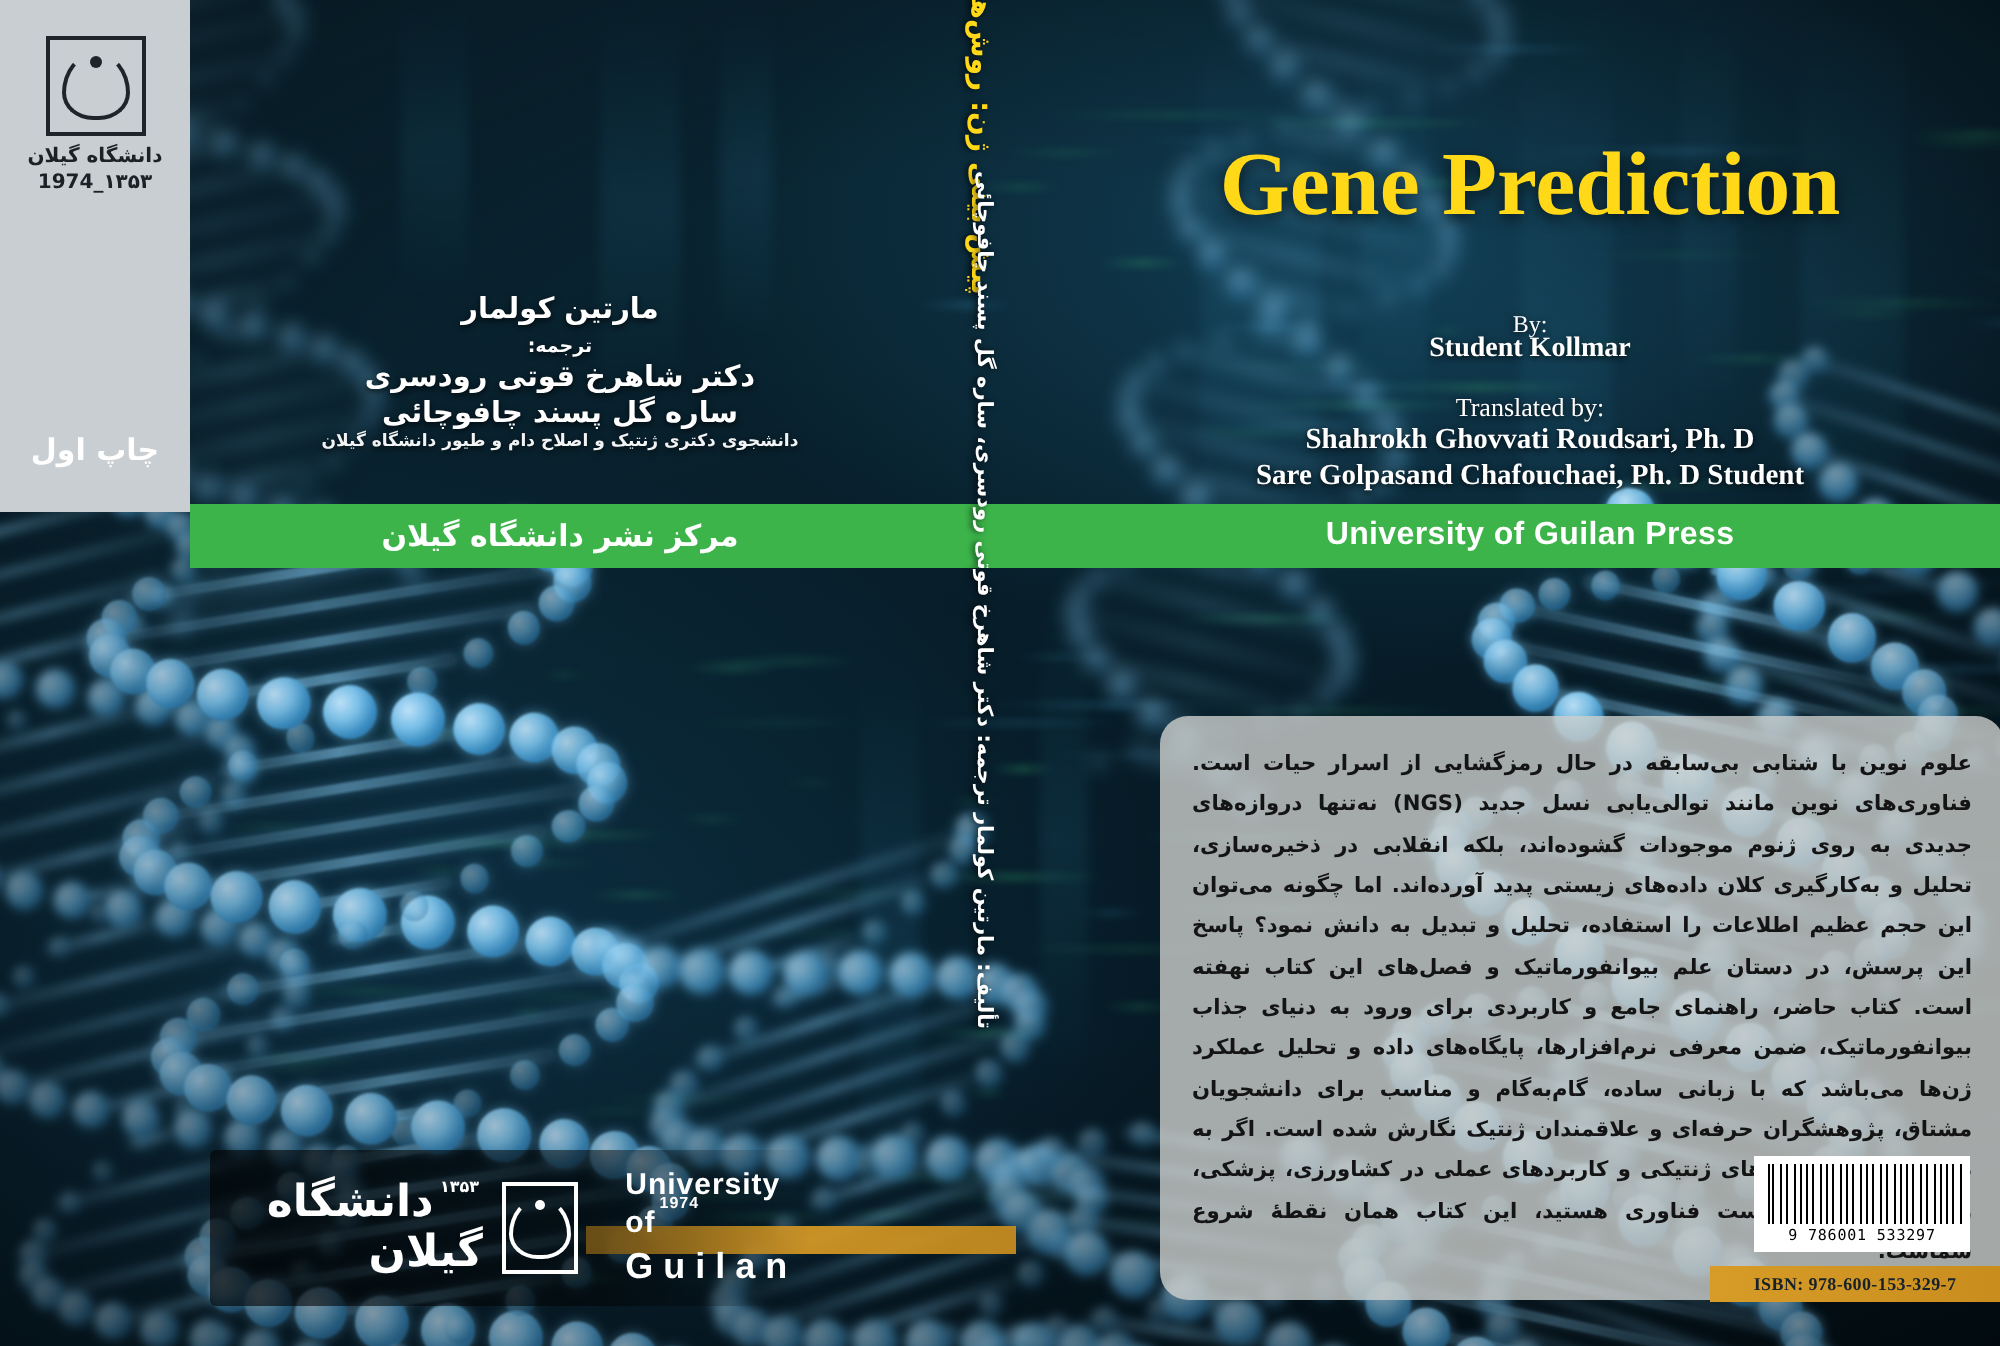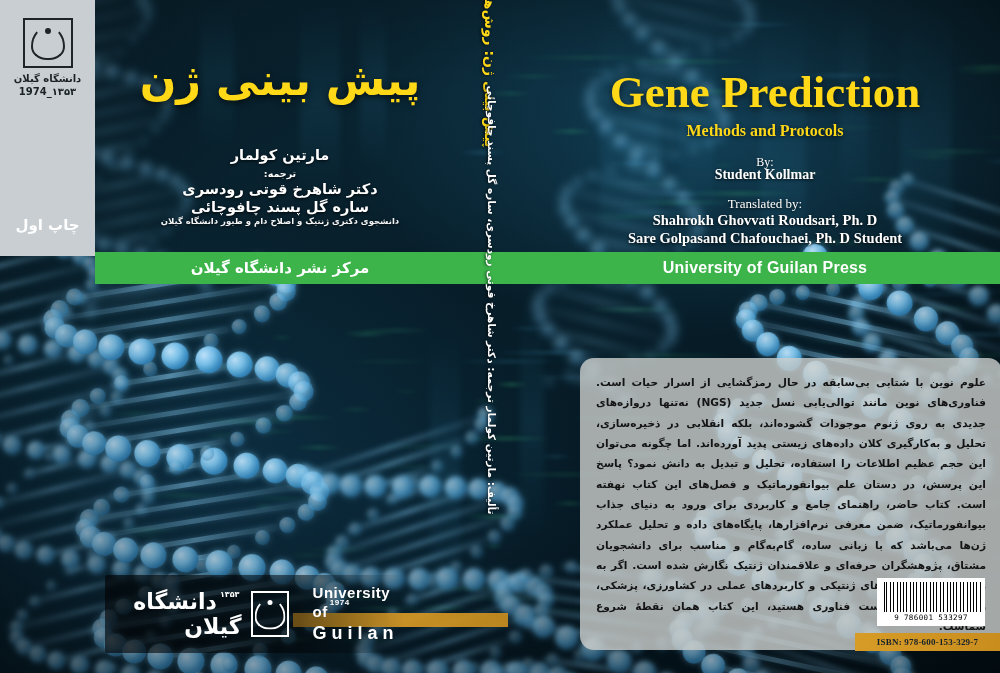--- a/index.html
+++ b/index.html
@@ -1081,21 +1081,20 @@
   <div class="flap">
     <div class="flap-logo">
       <div class="flap-mark"></div>
       <div class="flap-uni">دانشگاه گیلان</div>
       <div class="flap-year">۱۳۵۳_1974</div>
     </div>
     <div class="flap-edition">چاپ اول</div>
   </div>
 
   <div class="front">
-    <div class="fa-title">پیش بینی ژن</div>
 
     <div class="fa-credits">
       <div class="nm">مارتین کولمار</div>
       <div class="lbl">ترجمه:</div>
       <div class="nm">دکتر شاهرخ قوتی رودسری</div>
       <div class="nm">ساره گل پسند چافوچائی</div>
       <div class="aff">دانشجوی دکتری ژنتیک و اصلاح دام و طیور دانشگاه گیلان</div>
     </div>
 
     <div class="gold-bar"></div>
@@ -1120,21 +1119,20 @@
     <span>University of Guilan Press</span>
   </div>
 
   <div class="spine">
     <div class="spine-top">پیش بینی ژن: روش‌ها و پروتکل‌ها</div>
     <div class="spine-bot">تألیف: مارتین کولمار      ترجمه: دکتر شاهرخ قوتی رودسری، ساره گل پسند چافوچائی</div>
   </div>
 
   <div class="back">
     <div class="en-title">Gene Prediction</div>
-    <div class="en-sub">Methods and Protocols</div>
     <div class="en-by">By:</div>
     <div class="en-author">Student Kollmar</div>
     <div class="en-tby">Translated by:</div>
     <div class="en-t1">Shahrokh Ghovvati Roudsari, Ph. D</div>
     <div class="en-t2">Sare Golpasand Chafouchaei, Ph. D Student</div>
 
     <div class="blurb">علوم نوین با شتابی بی‌سابقه در حال رمزگشایی از اسرار حیات است. فناوری‌های نوین مانند توالی‌یابی نسل جدید (NGS) نه‌تنها دروازه‌های جدیدی به روی ژنوم موجودات گشوده‌اند، بلکه انقلابی در ذخیره‌سازی، تحلیل و به‌کارگیری کلان داده‌های زیستی پدید آورده‌اند. اما چگونه می‌توان این حجم عظیم اطلاعات را استفاده، تحلیل و تبدیل به دانش نمود؟ پاسخ این پرسش، در دستان علم بیوانفورماتیک و فصل‌های این کتاب نهفته است. کتاب حاضر، راهنمای جامع و کاربردی برای ورود به دنیای جذاب بیوانفورماتیک، ضمن معرفی نرم‌افزارها، پایگاه‌های داده و تحلیل عملکرد ژن‌ها می‌باشد که با زبانی ساده، گام‌به‌گام و مناسب برای دانشجویان مشتاق، پژوهشگران حرفه‌ای و علاقمندان ژنتیک نگارش شده است. اگر به دنبال پلی میان داده‌های ژنتیکی و کاربردهای عملی در کشاورزی، پزشکی، زیست‌شناسی و زیست فناوری هستید، این کتاب همان نقطهٔ شروع شماست.</div>
 
     <div class="barcode-box">
       <div class="bars" id="bars">

